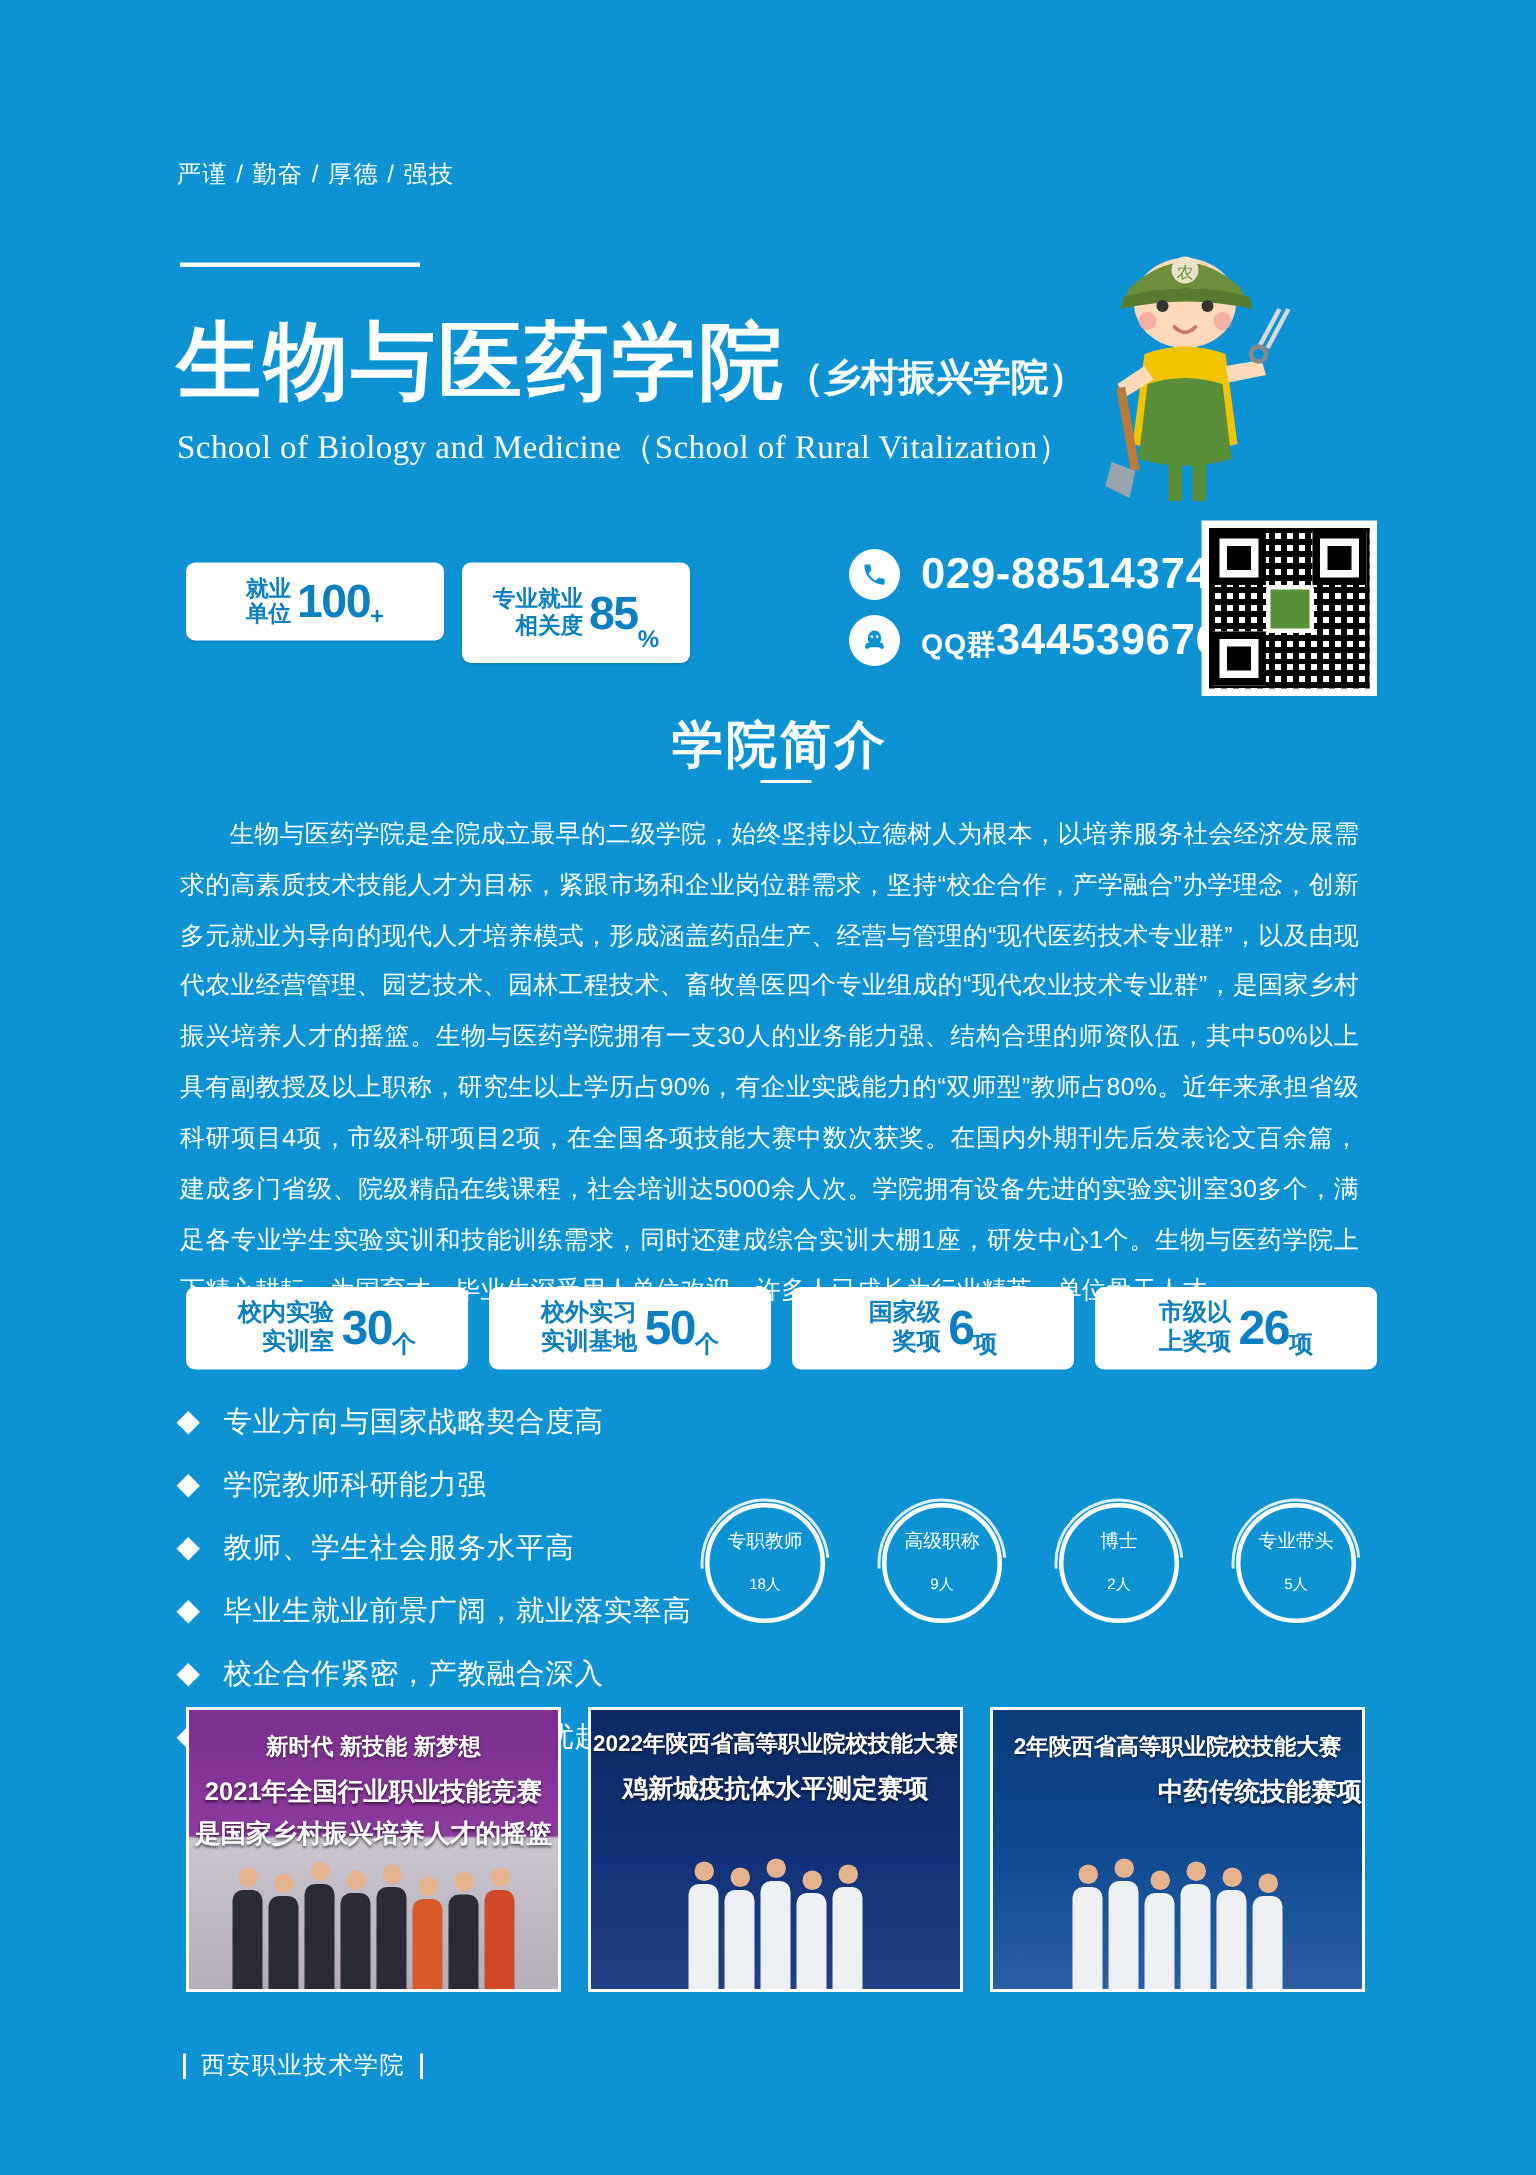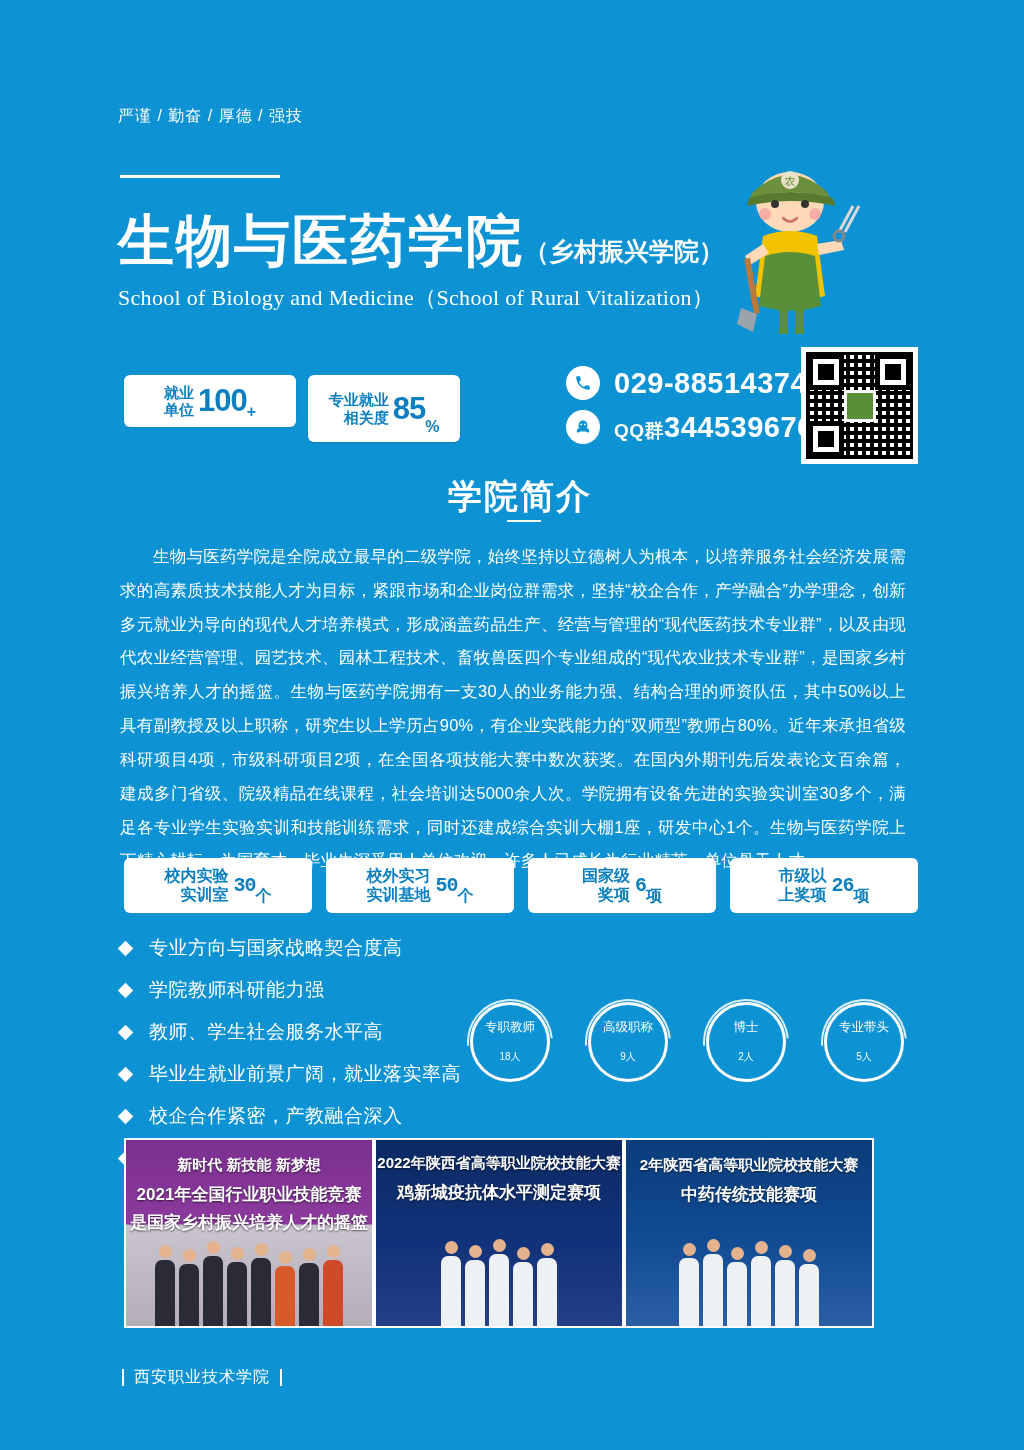--- a/index.html
+++ b/index.html
@@ -90,21 +90,21 @@
     font-size:16.5px;line-height:2.05;text-align:justify;text-indent:2em;
     letter-spacing:.2px;
   }
 
   
   .statbox{
     position:absolute;top:858px;height:55px;background:#fff;border-radius:6px;
     display:flex;align-items:center;justify-content:center;color:#0b7fc0;
   }
   .statbox .lbl{font-size:16px;line-height:1.15;text-align:right;margin-right:5px;font-weight:bold;}
-  .statbox .num{font-size:20px;font-weight:bold;letter-spacing:-1px;font-family:Liberation Mono, monospace;}
+  .statbox .num{font-size:32px;font-weight:bold;letter-spacing:-1px;}
   .statbox .unit{font-size:16px;font-weight:bold;align-self:flex-end;margin-bottom:6px;}
   #sb0{left:124px;width:188px;}
   #sb1{left:326px;width:188px;}
   #sb2{left:528px;width:188px;}
   #sb3{left:730px;width:188px;}
 
   
   .bullets{position:absolute;left:120px;top:935px;width:420px;}
   .bullet{display:flex;align-items:center;margin-bottom:16px;font-size:19px;letter-spacing:.5px;}
   .bullet .dia{width:11px;height:11px;background:#fff;transform:rotate(45deg);margin-right:18px;flex:0 0 auto;}
@@ -119,21 +119,21 @@
   .circ::after{
     content:"";position:absolute;left:-6px;top:-6px;right:-6px;bottom:-6px;
     border-radius:50%;border:2px solid rgba(255,255,255,.85);
     border-right-color:transparent;border-bottom-color:transparent;transform:rotate(40deg);
   }
   .circ .cl{font-size:12.5px;margin-bottom:2px;}
   .circ .cv{font-size:24px;font-weight:bold;}
   .circ .cv span{font-size:10px;font-weight:normal;}
 
   
-  .photos{position:absolute;left:124px;top:1138px;display:flex;}
+  .photos{position:absolute;left:124px;top:1138px;display:flex;gap:18px;}
   .photo{width:250px;height:190px;border:2px solid #fff;box-sizing:border-box;position:relative;overflow:hidden;}
   .photo .cap{
     position:absolute;left:0;right:0;top:22px;text-align:center;
     font-size:17px;font-weight:bold;line-height:1.5;color:#fff;text-shadow:0 1px 2px rgba(0,0,0,.6);
     white-space:nowrap;
   }
   #p0{background:linear-gradient(#7b2f8f,#8c3a9d 45%,#c9c4cf 46%,#b5aeb8);}
   #p1{background:linear-gradient(#0b2a63,#11327a 55%,#243f86);}
   #p2{background:linear-gradient(#0a3d7a,#0f4a92 50%,#2a5fa5);}
   .people{position:absolute;bottom:0;left:0;right:0;height:78px;display:flex;justify-content:center;gap:4px;align-items:flex-end;}
@@ -377,21 +377,21 @@
           <div class="pp pw" style="height:64px">
             <i></i>
           </div>
         <div class="pp pw" style="height:68px">
             <i></i>
           </div>
       </div>
     </div>
     <div class="photo" id="p2">
       <div class="cap" style="top:14px;font-size:15px;">2年陕西省高等职业院校技能大赛</div>
-      <div class="cap" style="top:42px;">中药传统技能赛项</div>
+      <div class="cap" style="top:42px;text-align:right;">中药传统技能赛项</div>
       <div class="people">
         <div class="pp pw" style="height:68px">
             <i></i>
           </div>
           <div class="pp pw" style="height:72px">
             <i></i>
           </div>
         <div class="pp pw" style="height:64px">
             <i></i>
           </div>

